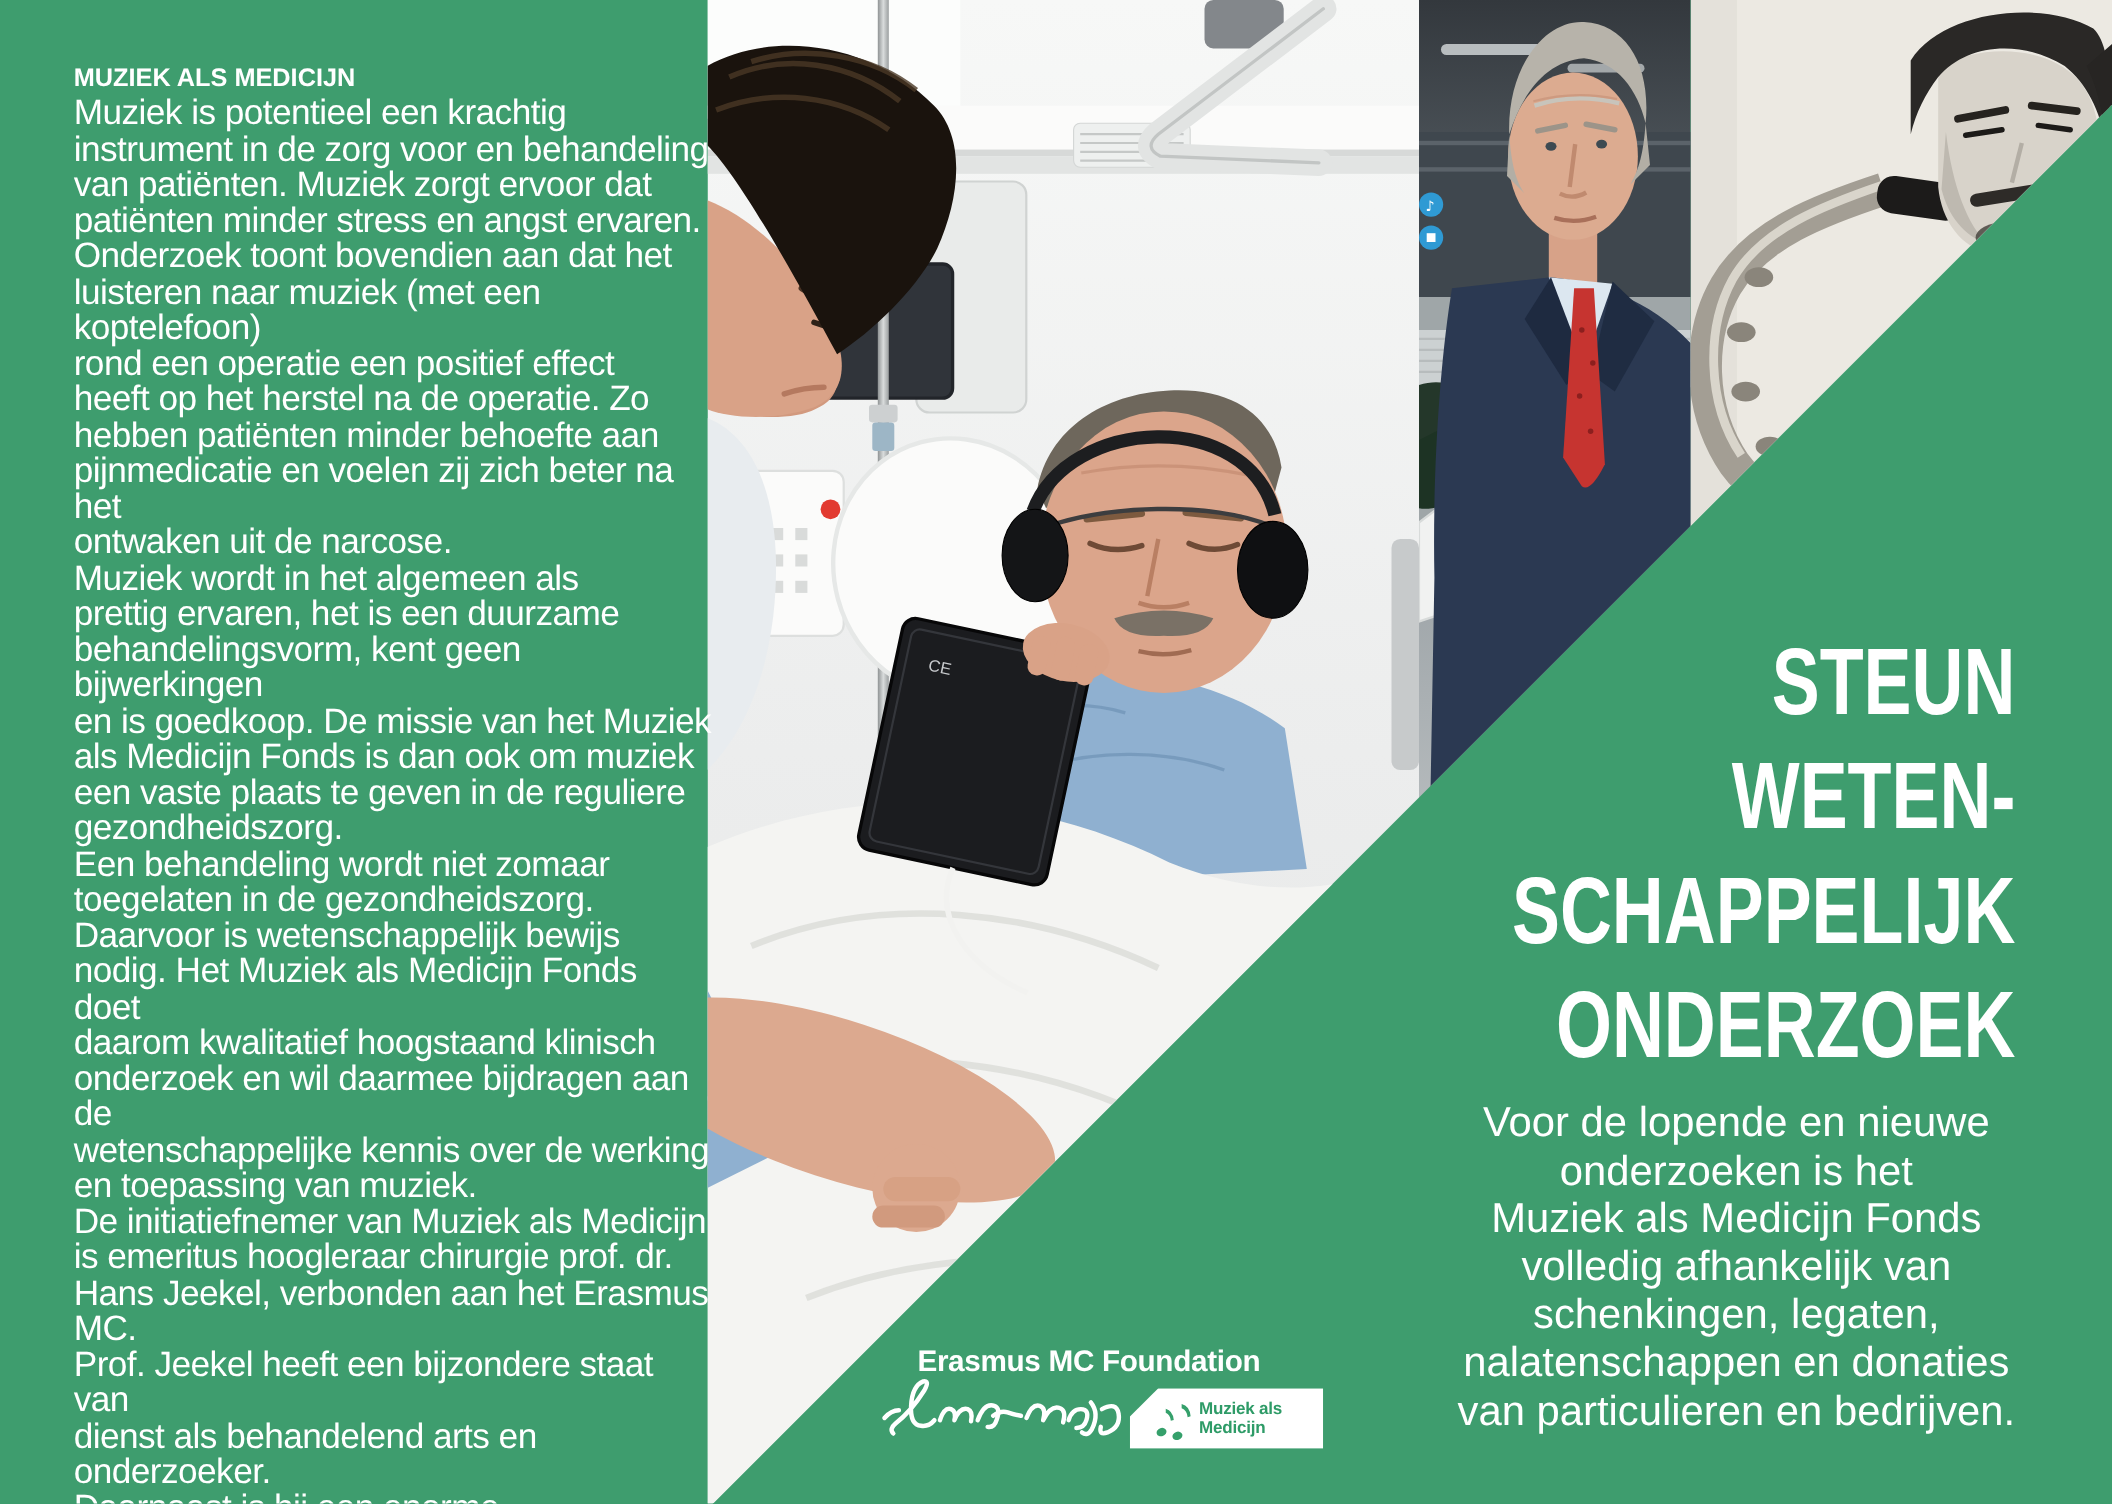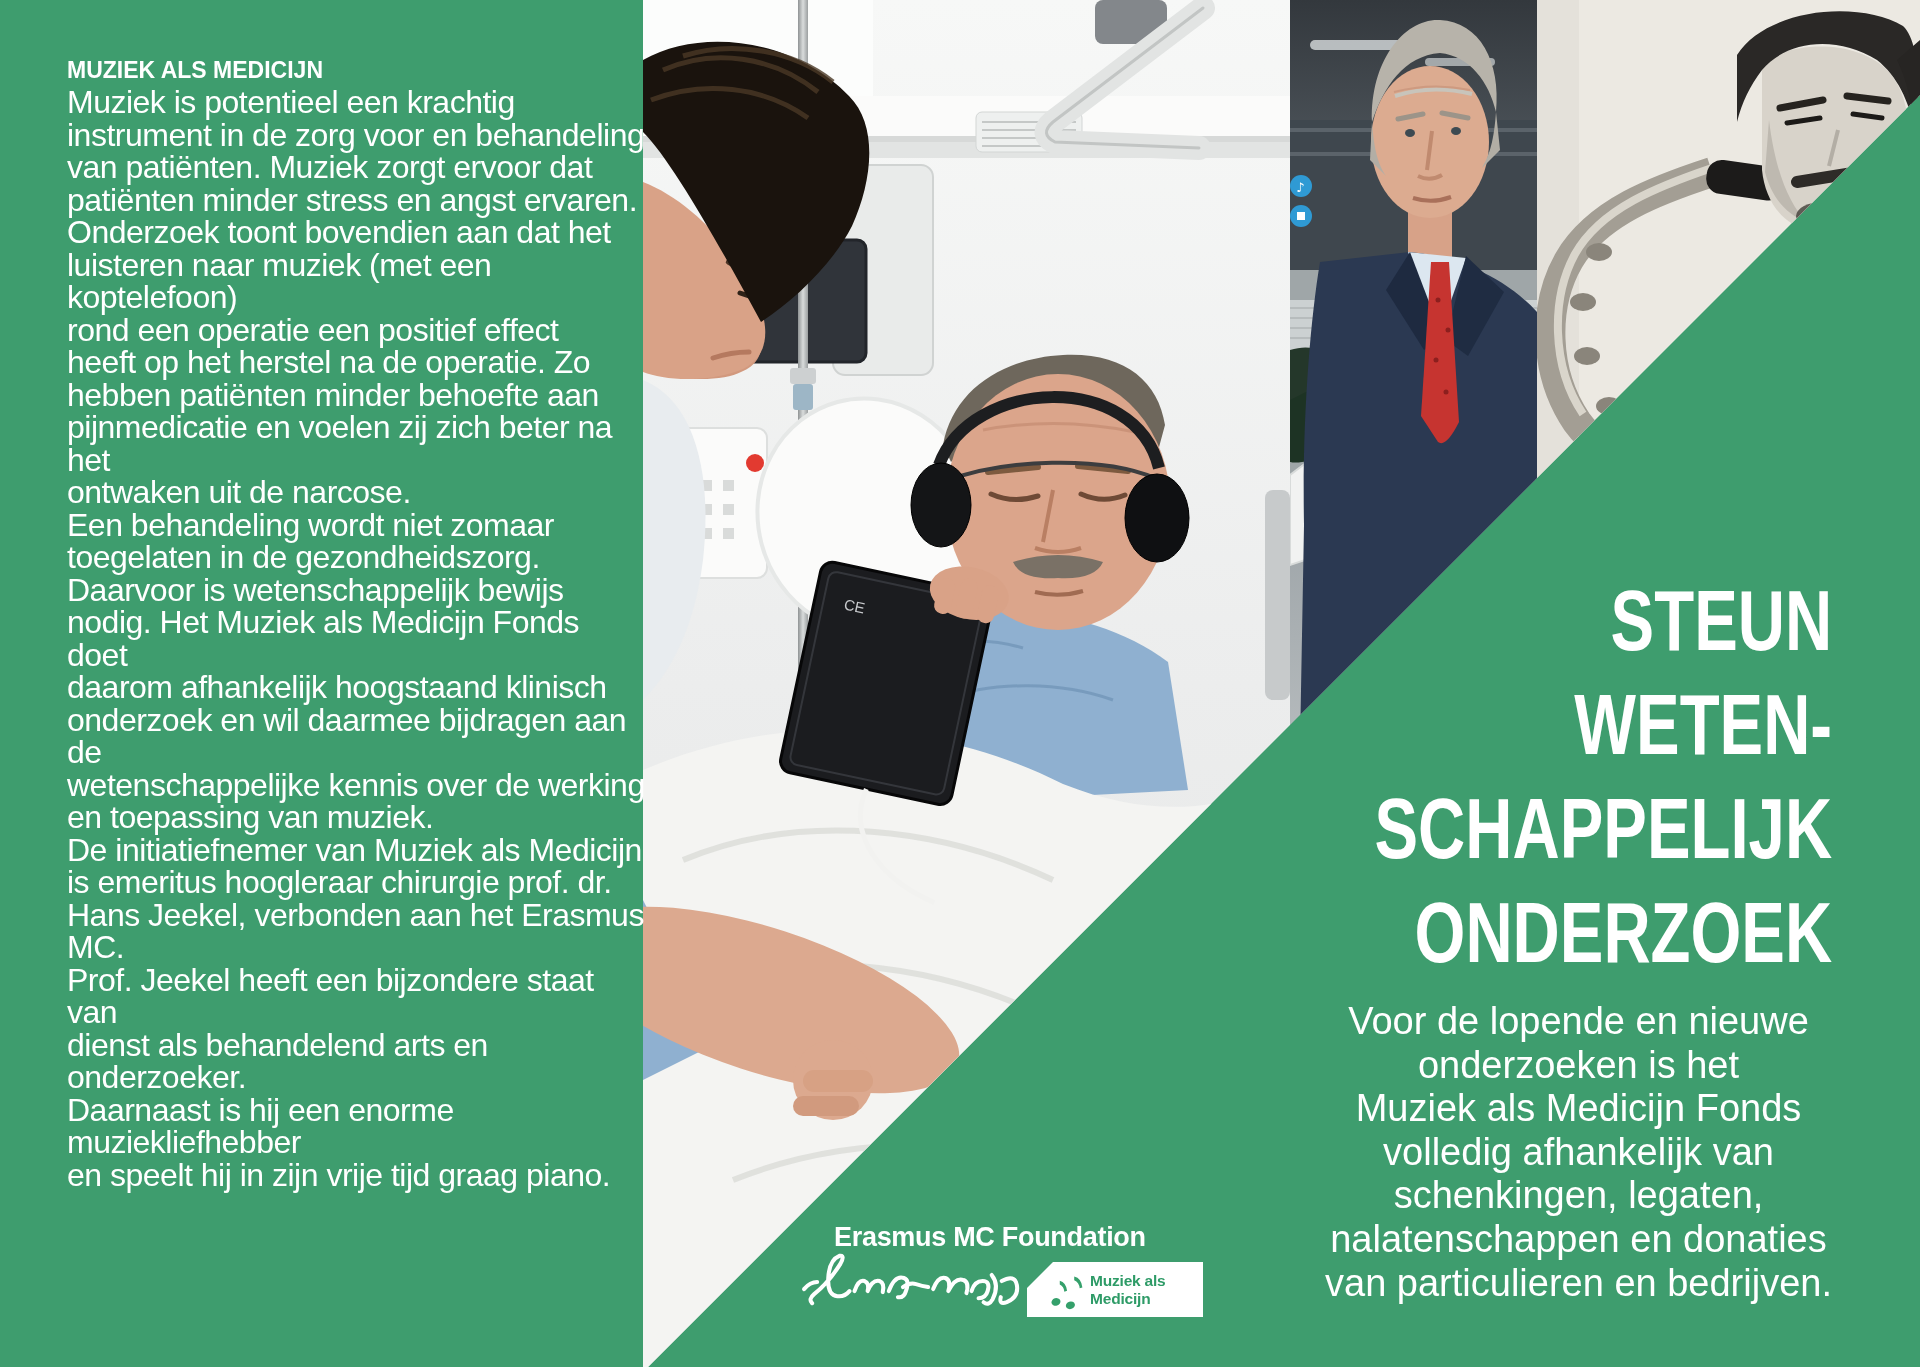--- a/index.html
+++ b/index.html
@@ -247,25 +247,32 @@
 instrument in de zorg voor en behandeling
 van patiënten. Muziek zorgt ervoor dat
 patiënten minder stress en angst ervaren.
 Onderzoek toont bovendien aan dat het
 luisteren naar muziek (met een koptelefoon)
 rond een operatie een positief effect
 heeft op het herstel na de operatie. Zo
 hebben patiënten minder behoefte aan
 pijnmedicatie en voelen zij zich beter na het
 ontwaken uit de narcose.</p>
+    <p>Muziek wordt in het algemeen als
+prettig ervaren, het is een duurzame
+behandelingsvorm, kent geen bijwerkingen
+en is goedkoop. De missie van het Muziek
+als Medicijn Fonds is dan ook om muziek
+een vaste plaats te geven in de reguliere
+gezondheidszorg.</p>
     <p>Een behandeling wordt niet zomaar
 toegelaten in de gezondheidszorg.
 Daarvoor is wetenschappelijk bewijs
 nodig. Het Muziek als Medicijn Fonds doet
-daarom afhankelijk hoogstaand klinisch
+daarom kwalitatief hoogstaand klinisch
 onderzoek en wil daarmee bijdragen aan de
 wetenschappelijke kennis over de werking
 en toepassing van muziek.</p>
     <p>De initiatiefnemer van Muziek als Medicijn
 is emeritus hoogleraar chirurgie prof. dr.
 Hans Jeekel, verbonden aan het Erasmus MC.
 Prof. Jeekel heeft een bijzondere staat van
 dienst als behandelend arts en onderzoeker.
 Daarnaast is hij een enorme muziekliefhebber
 en speelt hij in zijn vrije tijd graag piano.</p>

